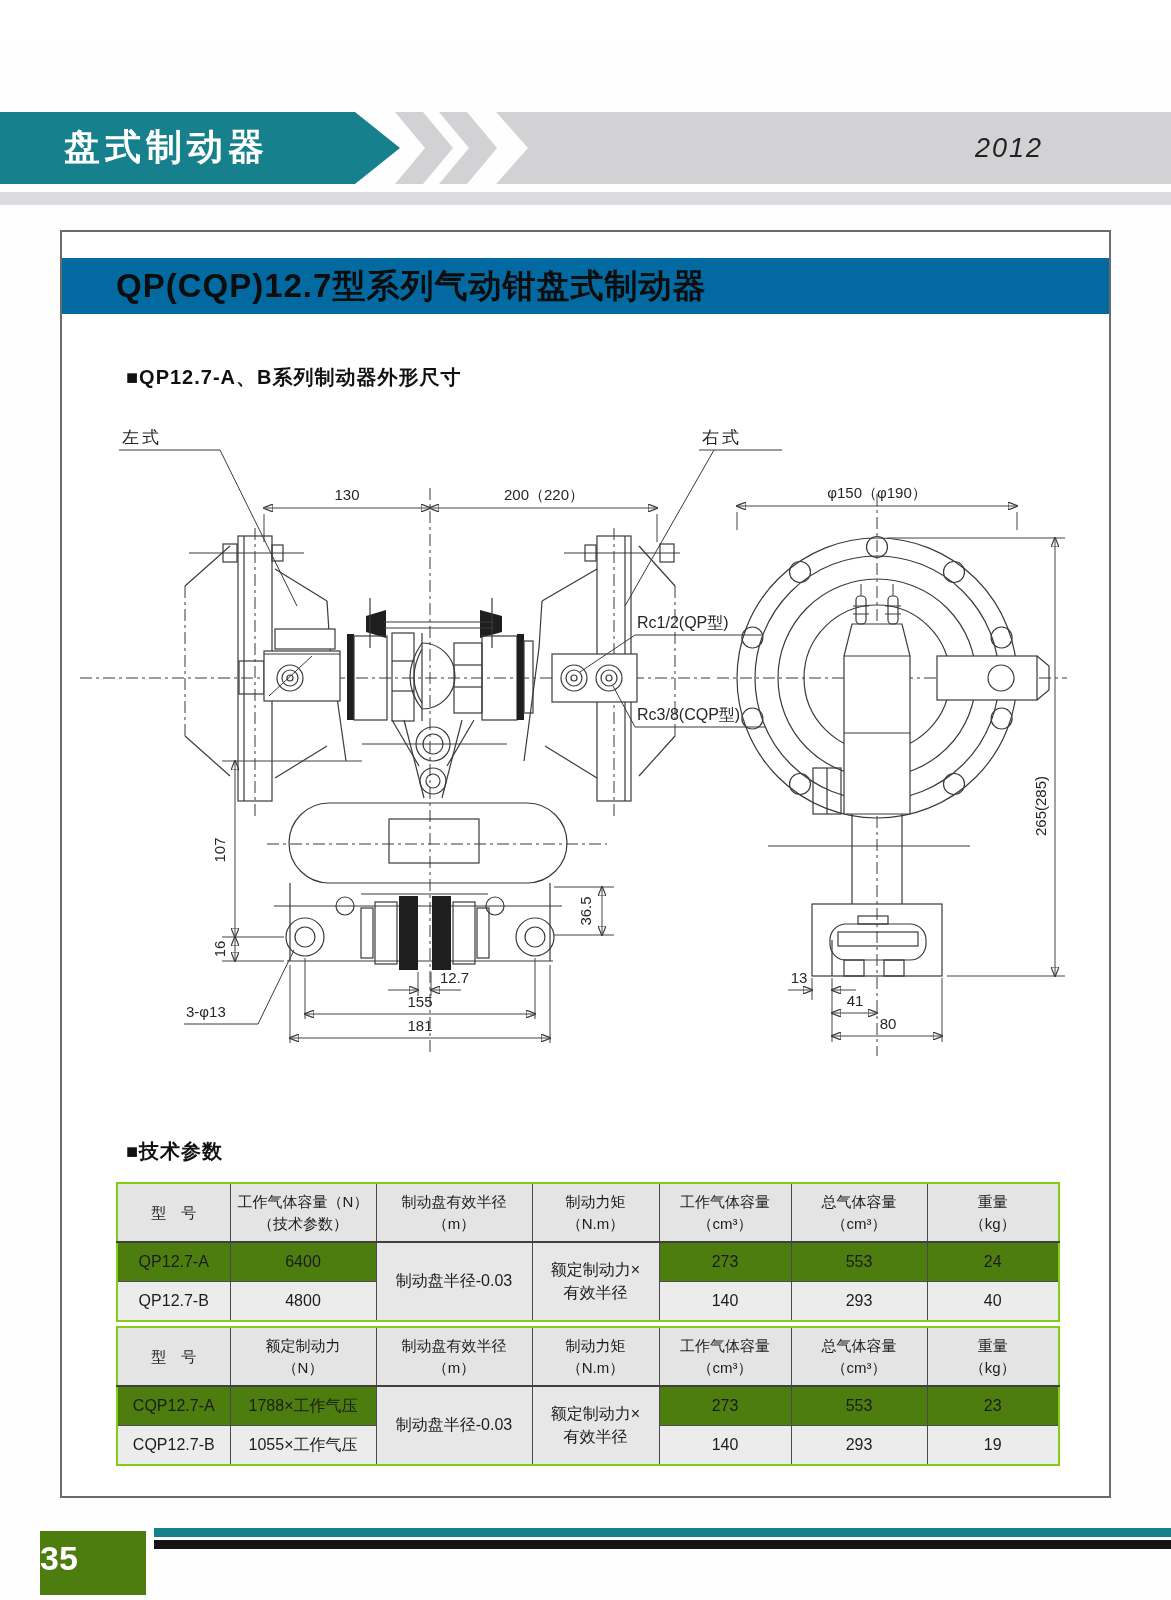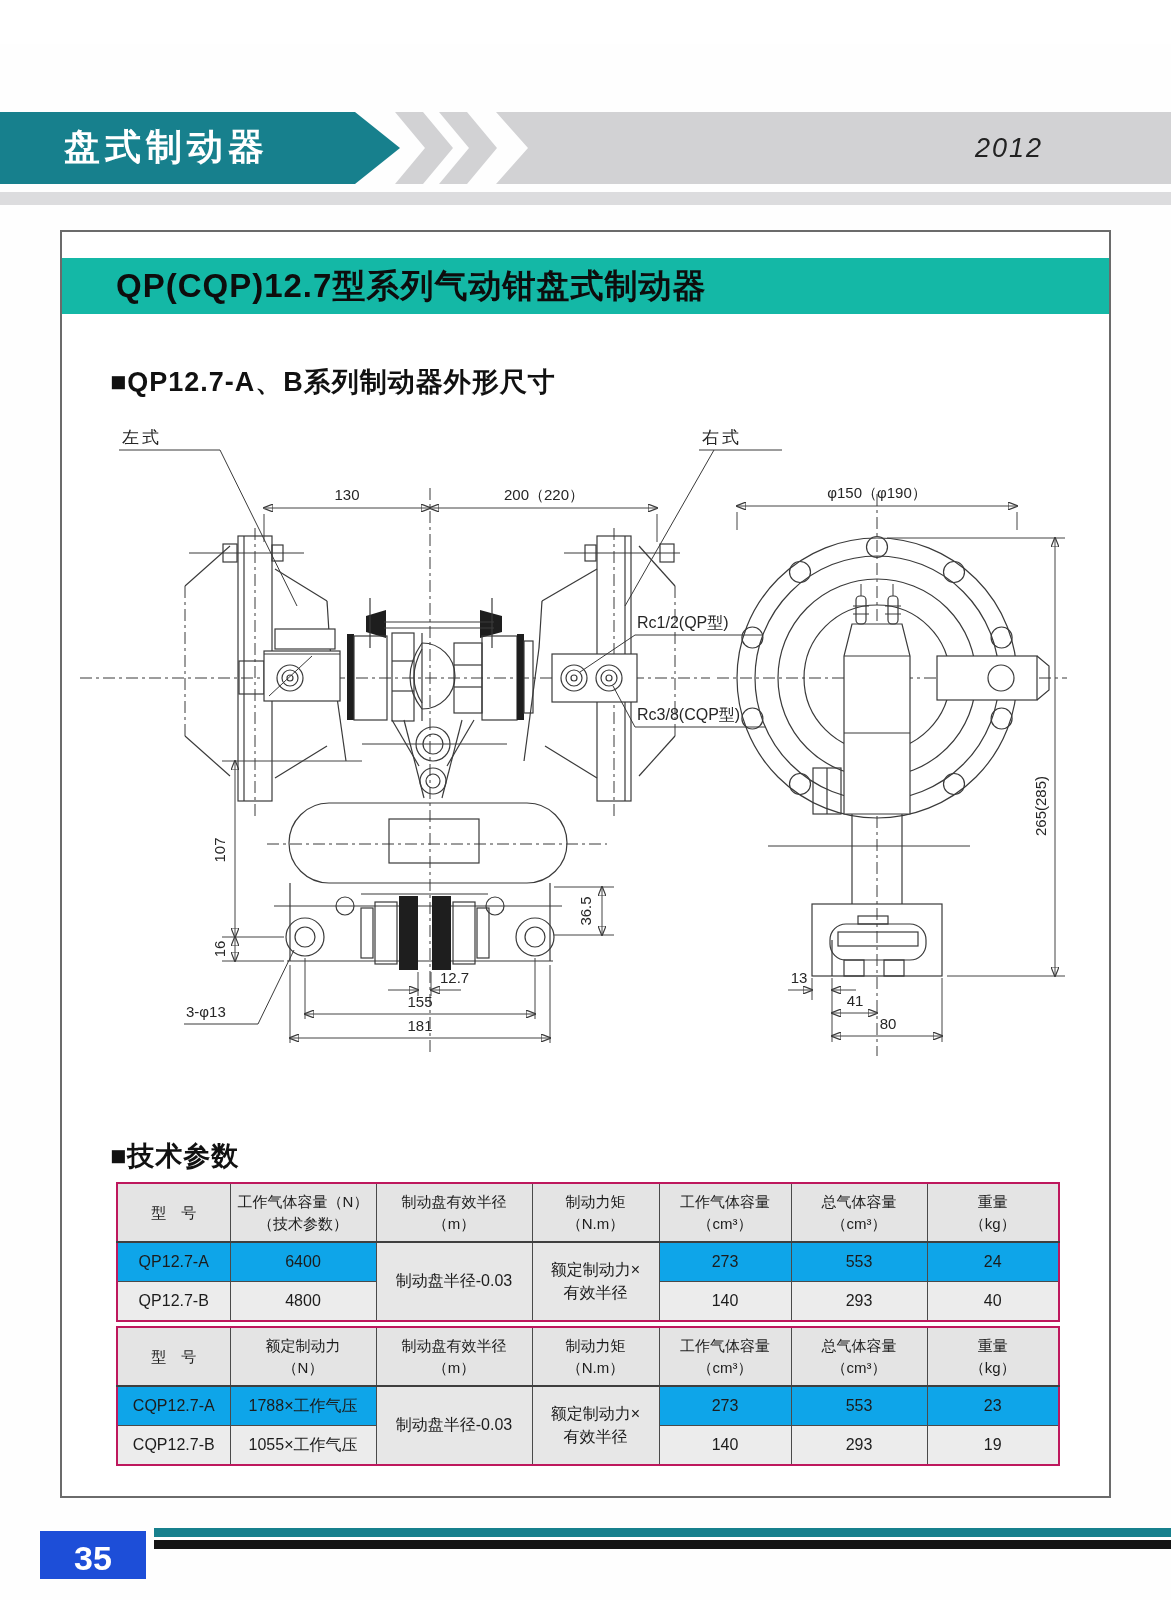--- a/index.html
+++ b/index.html
@@ -16,56 +16,56 @@
   .yearbar{position:absolute;left:496px;right:0;top:68px;height:72px;background:#d2d2d4;
            -webkit-clip-path:polygon(0 0,100% 0,100% 100%,0 100%,32px 50%);
            clip-path:polygon(0 0,100% 0,100% 100%,0 100%,32px 50%);font-style:italic;}
   .year{position:absolute;right:128px;top:50%;transform:translateY(-50%);
         font-size:27px;color:#222;letter-spacing:2px;}
   .gray-strip{position:absolute;left:0;top:148px;width:100%;height:13px;background:#dcdcde;}
 
   
   .content-box{position:absolute;left:60px;top:186px;width:1051px;height:1268px;
                border:2px solid #6b6b6b;box-sizing:border-box;background:#fff;}
-  .title-bar{position:absolute;left:0;top:26px;width:100%;height:56px;background:#14b8a6;}
+  .title-bar{position:absolute;left:0;top:26px;width:100%;height:56px;background:#0369a1;}
   .title-bar h1{margin:0;padding-left:54px;line-height:56px;font-size:33px;font-weight:bold;color:#0d0d0d;letter-spacing:1px;}
-  .sec-head{position:absolute;left:48px;font-size:27px;font-weight:bold;color:#111;letter-spacing:1px;}
+  .sec-head{position:absolute;left:64px;font-size:20px;font-weight:bold;color:#111;letter-spacing:1px;}
   .sec1{top:132px;}
   .sec2{top:906px;text-align:center;}
 
   
   .drawing{position:absolute;left:0;top:184px;width:1047px;height:655px;}
   .drawing line,.drawing path,.drawing rect,.drawing circle,.drawing polyline{
       stroke:#3a3a3a;stroke-width:1.2;fill:none;}
   .drawing .dim{stroke:#444;stroke-width:1;}
   .drawing .thin{stroke-width:1;}
   .drawing .cl{stroke-dasharray:12 4 3 4;stroke-width:1;}
   .drawing .fillb{fill:#1e1e1e;stroke:none;}
   .drawing .fillw{fill:#fff;}
   .drawing text{font-family:"Liberation Sans","DejaVu Sans",sans-serif;font-size:15px;
                 fill:#262626;stroke:none;}
   .drawing .tm{text-anchor:middle;}
   .drawing .tcjk{font-size:17px;letter-spacing:3px;}
   .drawing .tport{font-size:16px;}
 
   
   .spec{position:absolute;left:54px;width:942px;border-collapse:collapse;table-layout:fixed;
-        font-size:16px;color:#1c1c1c;background:#0ea5e9;border:2px solid #be185d;}
+        font-size:16px;color:#1c1c1c;background:#4d7c0f;border:2px solid #84cc16;}
   .spec th,.spec td{border:1px solid #4a4a4a;text-align:center;vertical-align:middle;padding:0;}
   .spec thead th{height:57px;background:#e4e4e4;font-weight:normal;font-size:15px;line-height:1.45;
                  border-bottom:2px solid #3f3f3f;}
   .spec tbody td{height:38px;}
   .spec td.merged{background:#e7e7e7;line-height:1.4;}
   .spec tr.alt td{background:#ececec;}
   .t1{top:950px;} .t2{top:1094px;}
   .hl2:empty{display:none;}
 
   
-  .page-badge{position:absolute;left:40px;top:1487px;width:106px;height:48px;background:#1d4ed8;
-              color:#fff;font-size:34px;font-weight:bold;text-align:center;line-height:54px;}
+  .page-badge{position:absolute;left:40px;top:1487px;width:106px;height:64px;background:#4d7c0f;
+              color:#fff;font-size:34px;font-weight:bold;text-align:left;line-height:54px;}
   .teal-bar{position:absolute;left:154px;right:0;top:1484px;height:9px;background:#17808d;}
   .black-bar{position:absolute;left:154px;right:0;top:1496px;height:9px;background:#141414;}
 </style>
 </head>
 <body>
 
 <div class="page">
 
   <div>
     <div class="banner">

